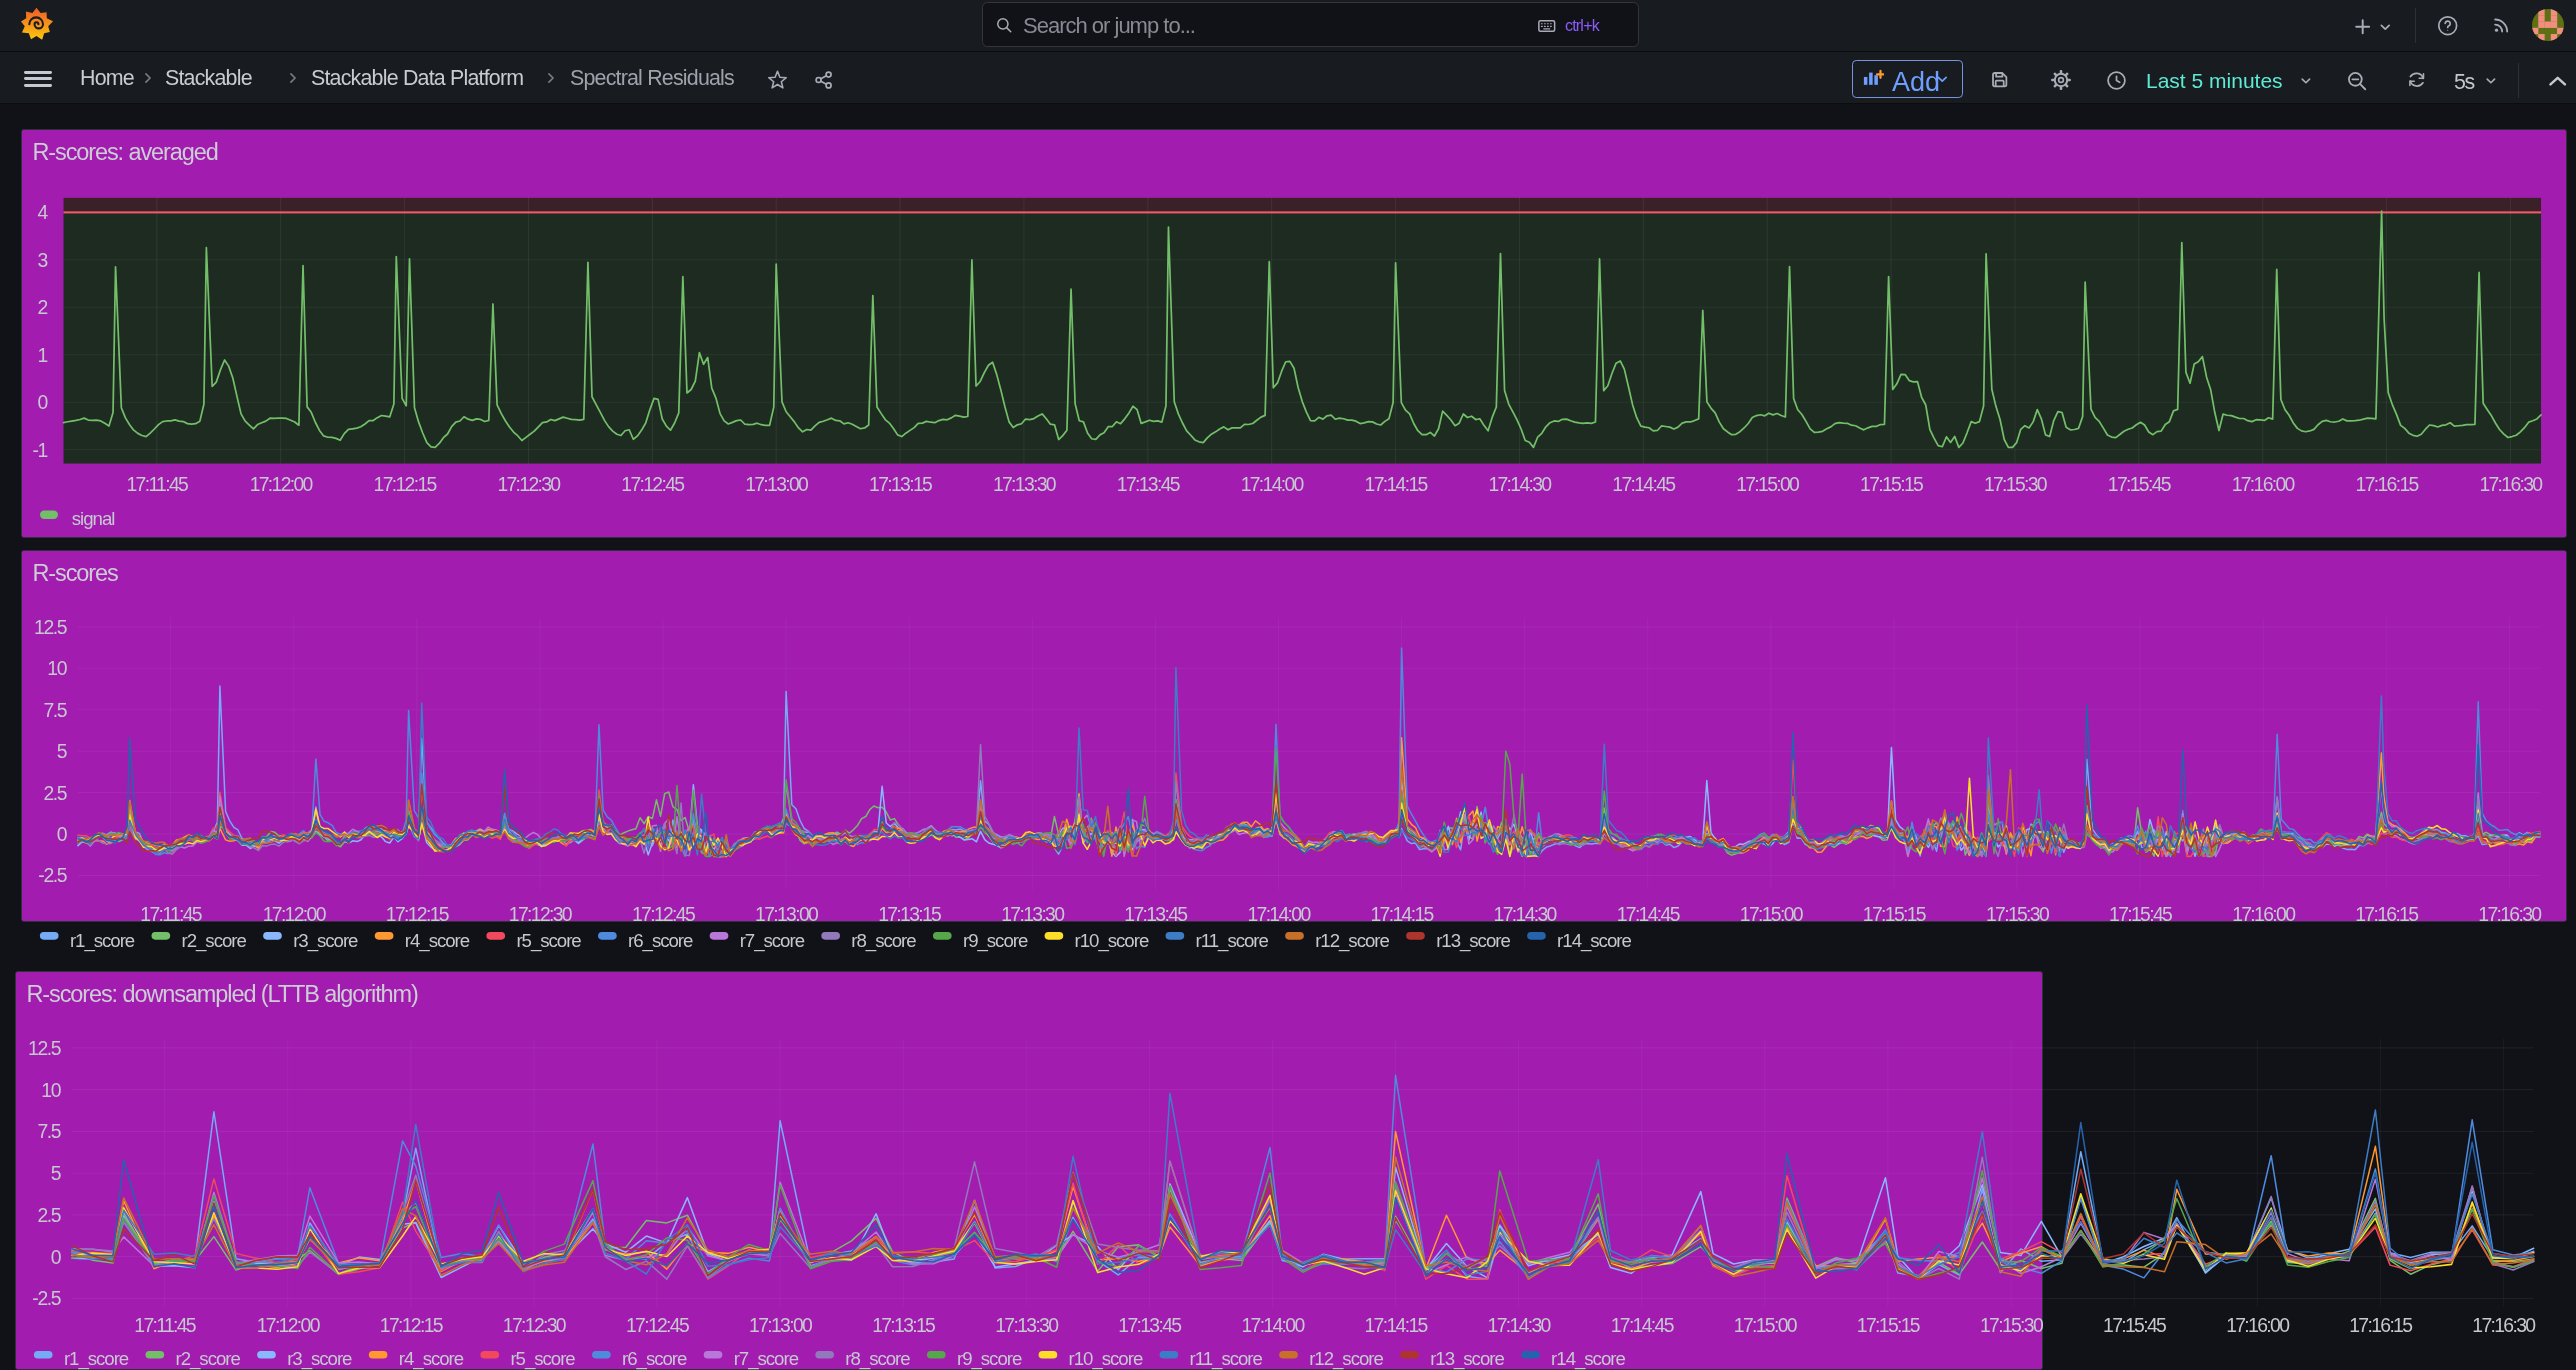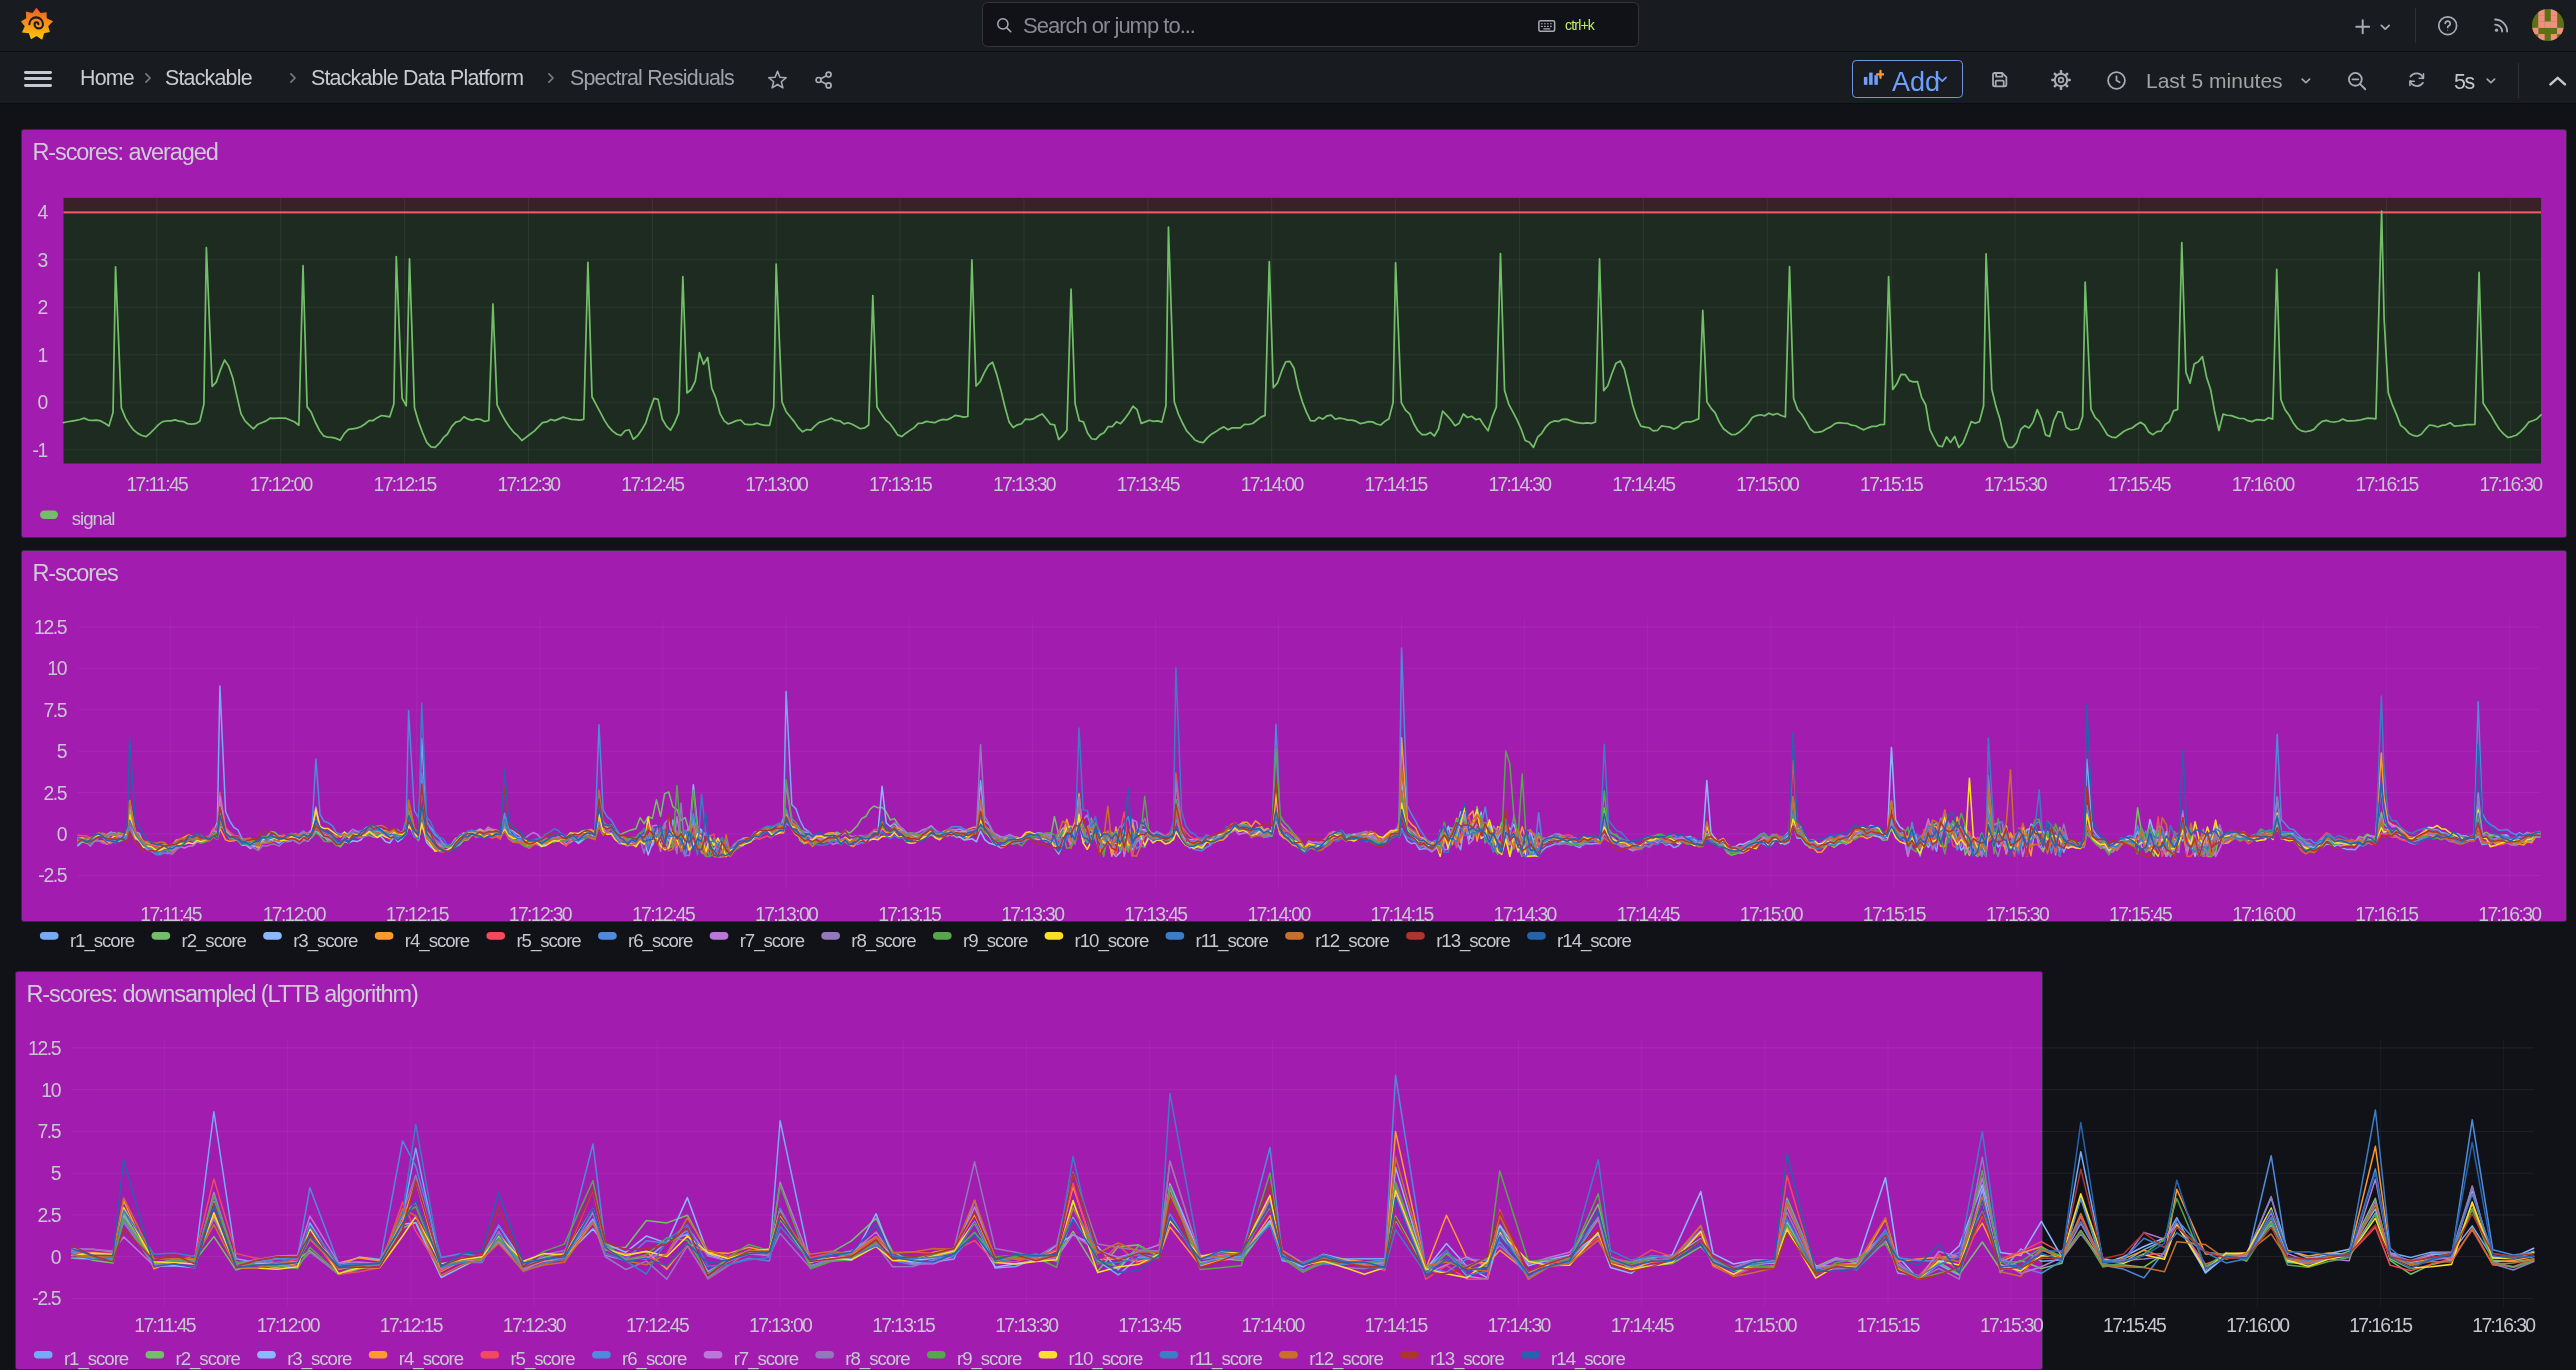--- a/index.html
+++ b/index.html
@@ -23,21 +23,21 @@
 <div class="abs" style="left:982px;top:2.1px;width:657px;height:45px;background:#111217;border:1px solid #33353C;border-radius:5.5px"></div>
 <svg style="position:absolute;left:995px;top:16px" width="18" height="18" viewBox="0 0 24 24" fill="none" stroke="#A9ACB6" stroke-width="2" stroke-linecap="round" stroke-linejoin="round">
     <circle cx="10.5" cy="10.5" r="6.8"></circle>
     <line x1="15.8" y1="15.8" x2="21" y2="21"></line>
   </svg>
 <div class="abs" style="left:1023px;top:12.5px;font-size:22px;letter-spacing:-1px;color:#878A93">Search or jump to...</div>
 <svg style="position:absolute;left:1535px;top:16.6px" width="23.5" height="18" viewBox="0 0 24 24" fill="none" stroke="#A9ACB6" stroke-width="2" stroke-linecap="round" stroke-linejoin="round">
     <rect x="1.5" y="5" width="21" height="14" rx="2"></rect>
     <path d="M5 9 h1 M9 9 h1 M13 9 h1 M17 9 h1 M5 12.5 h1 M9 12.5 h1 M13 12.5 h1 M17 12.5 h1 M8 15.8 h8" stroke-width="1.6"></path>
   </svg>
-<div class="abs" style="left:1565px;top:16.6px;font-size:14px;letter-spacing:-0.8px;color:#bef264">ctrl+k</div>
+<div class="abs" style="left:1565px;top:16.6px;font-size:16px;letter-spacing:-0.8px;color:#8b5cf6">ctrl+k</div>
 <svg style="position:absolute;left:2353px;top:16.6px" width="19.4" height="19.4" viewBox="0 0 24 24" fill="none" stroke="#A9ACB6" stroke-width="2" stroke-linecap="round" stroke-linejoin="round">
     <path d="M12 4 v16 M4 12 h16" stroke-width="2.4"></path>
   </svg>
 <svg style="position:absolute;left:2379px;top:21px" width="12.5" height="12.5" viewBox="0 0 16 16" fill="none" stroke="#A9ACB6" stroke-width="2.2" stroke-linecap="round" stroke-linejoin="round">
     <path d="M3 5.5 L8 10.5 L13 5.5"></path>
   </svg>
 <div class="abs" style="left:2415px;top:7.6px;width:1.4px;height:35px;background:#2E3035"></div>
 <svg style="position:absolute;left:2437px;top:14.5px" width="21.4" height="21.4" viewBox="0 0 24 24" fill="none" stroke="#A9ACB6" stroke-width="2" stroke-linecap="round" stroke-linejoin="round">
     <circle cx="12" cy="12" r="10" stroke-width="1.9"></circle>
     <path d="M9.2 9.3 a2.8 2.8 0 1 1 3.7 3 c-0.7 0.3 -0.9 0.8 -0.9 1.6" stroke-width="1.9"></path>
@@ -117,21 +117,21 @@
     <rect x="10.6" y="1.2" width="2.8" height="4.6" rx="1" transform="rotate(225 12 12)" fill="#A9ACB6" stroke="none"></rect>
     <rect x="10.6" y="1.2" width="2.8" height="4.6" rx="1" transform="rotate(270 12 12)" fill="#A9ACB6" stroke="none"></rect>
     <rect x="10.6" y="1.2" width="2.8" height="4.6" rx="1" transform="rotate(315 12 12)" fill="#A9ACB6" stroke="none"></rect>
     <circle cx="12" cy="12" r="6.8" stroke="#A9ACB6" stroke-width="2.2"></circle>
     <circle cx="12" cy="12" r="2.6" stroke="#A9ACB6" stroke-width="1.8"></circle>
   </svg>
 <svg style="position:absolute;left:2106px;top:70px" width="21" height="21" viewBox="0 0 24 24" fill="none" stroke="#A9ACB6" stroke-width="2" stroke-linecap="round" stroke-linejoin="round">
     <circle cx="12" cy="12" r="9.6"></circle>
     <path d="M12 7.2 v4.8 l3.6 2"></path>
   </svg>
-<div class="abs" style="left:2146px;top:69px;font-size:21px;color:#a3a3a3">Last 5 minutes</div>
+<div class="abs" style="left:2146px;top:69px;font-size:21px;color:#5eead4">Last 5 minutes</div>
 <svg style="position:absolute;left:2300px;top:75px" width="11.8" height="11.8" viewBox="0 0 16 16" fill="none" stroke="#A9ACB6" stroke-width="2.2" stroke-linecap="round" stroke-linejoin="round">
     <path d="M3 5.5 L8 10.5 L13 5.5"></path>
   </svg>
 <svg style="position:absolute;left:2346px;top:70px" width="22" height="22" viewBox="0 0 24 24" fill="none" stroke="#A9ACB6" stroke-width="2" stroke-linecap="round" stroke-linejoin="round">
     <circle cx="10.2" cy="10.2" r="7"></circle>
     <line x1="15.5" y1="15.5" x2="21" y2="21"></line>
     <line x1="7" y1="10.2" x2="13.4" y2="10.2"></line>
   </svg>
 <svg style="position:absolute;left:2406px;top:69px" width="21.4" height="21.4" viewBox="0 0 24 24" fill="none" stroke="#A9ACB6" stroke-width="2" stroke-linecap="round" stroke-linejoin="round">
     <path d="M5 8.5 A8 8 0 0 1 19.3 10.5 M19 15.5 A8 8 0 0 1 4.7 13.5"></path>

